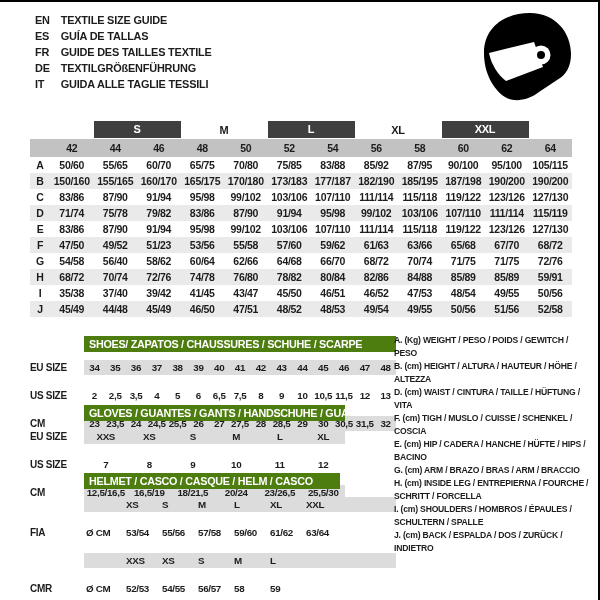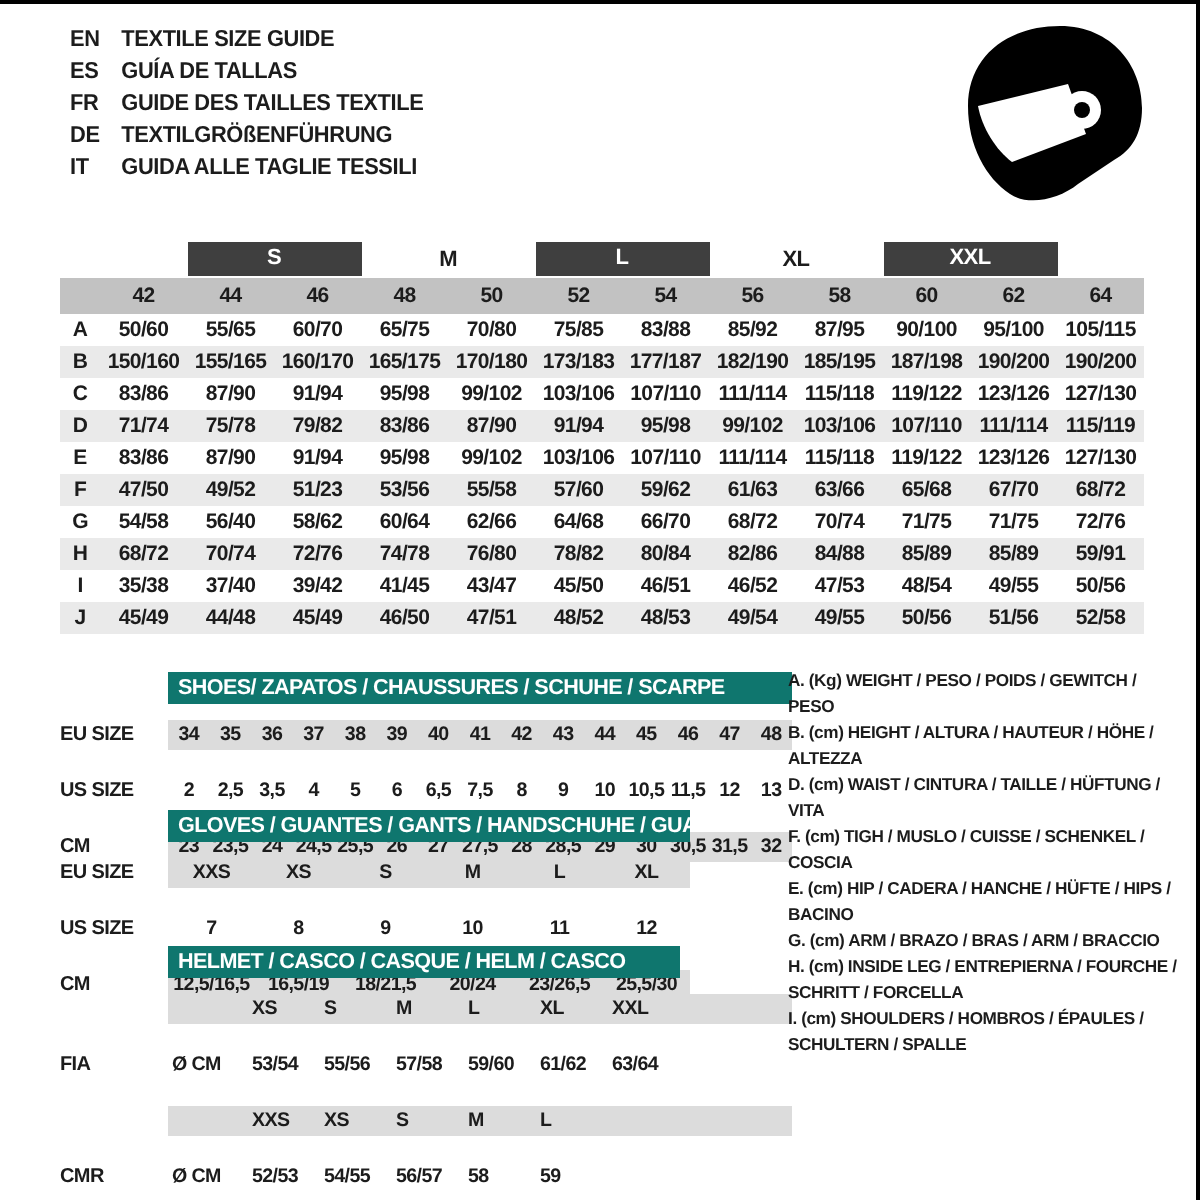--- a/index.html
+++ b/index.html
@@ -30,21 +30,21 @@
   
   .subtable{position:absolute;font-size:9.8px;letter-spacing:-.3px;}
   .shoes{left:30px;top:336px;width:366px;}
   .gloves{left:30px;top:405px;width:315px;}
   .helmet{left:30px;top:473px;width:366px;}
   .sub-row{display:grid;align-items:center;height:28px;text-align:center;}
   .shoes .sub-row{grid-template-columns:54px repeat(15,1fr);}
   .gloves .sub-row{grid-template-columns:54px repeat(6,1fr);}
   .helmet .sub-row{grid-template-columns:54px 40px repeat(6,36px) 56px;}
   .title-row{height:16px;margin-bottom:1px;}
-  .sec-bar{background:#0f766e;color:#fff;text-align:left;padding-left:5px;height:16px;
+  .sec-bar{background:#4d7c0f;color:#fff;text-align:left;padding-left:5px;height:16px;
            line-height:16px;font-size:10.8px;white-space:nowrap;overflow:hidden;}
   .row-label{text-align:left;font-size:10px;white-space:nowrap;}
   .shaded{background:#dcdcdc;height:15px;line-height:15px;}
   .helmet .hcell{text-align:left;padding-left:2px;white-space:nowrap;}
 
   
   .legend{position:absolute;left:394px;top:334px;width:196px;font-size:8.6px;
           line-height:13px;letter-spacing:-.2px;}
   .legend-item{margin:0;}
 </style>
@@ -428,14 +428,15 @@
 
   <div class="legend" id="legend-block">
       <div class="legend-item">A. (Kg) WEIGHT / PESO / POIDS / GEWITCH / PESO</div>
       <div class="legend-item">B. (cm) HEIGHT / ALTURA / HAUTEUR / HÖHE / ALTEZZA</div>
       <div class="legend-item">D. (cm) WAIST / CINTURA / TAILLE / HÜFTUNG / VITA</div>
       <div class="legend-item">F.  (cm) TIGH / MUSLO / CUISSE / SCHENKEL / COSCIA</div>
       <div class="legend-item">E. (cm) HIP / CADERA / HANCHE / HÜFTE / HIPS /  BACINO</div>
       <div class="legend-item">G. (cm) ARM  / BRAZO / BRAS / ARM / BRACCIO</div>
       <div class="legend-item">H. (cm) INSIDE LEG / ENTREPIERNA / FOURCHE / SCHRITT / FORCELLA</div>
       <div class="legend-item">I.  (cm) SHOULDERS / HOMBROS / ÉPAULES / SCHULTERN / SPALLE</div>
+      <div class="legend-item">J. (cm) BACK / ESPALDA / DOS / ZURÜCK / INDIETRO</div>
     </div>
 </div>
 
 </body></html>

